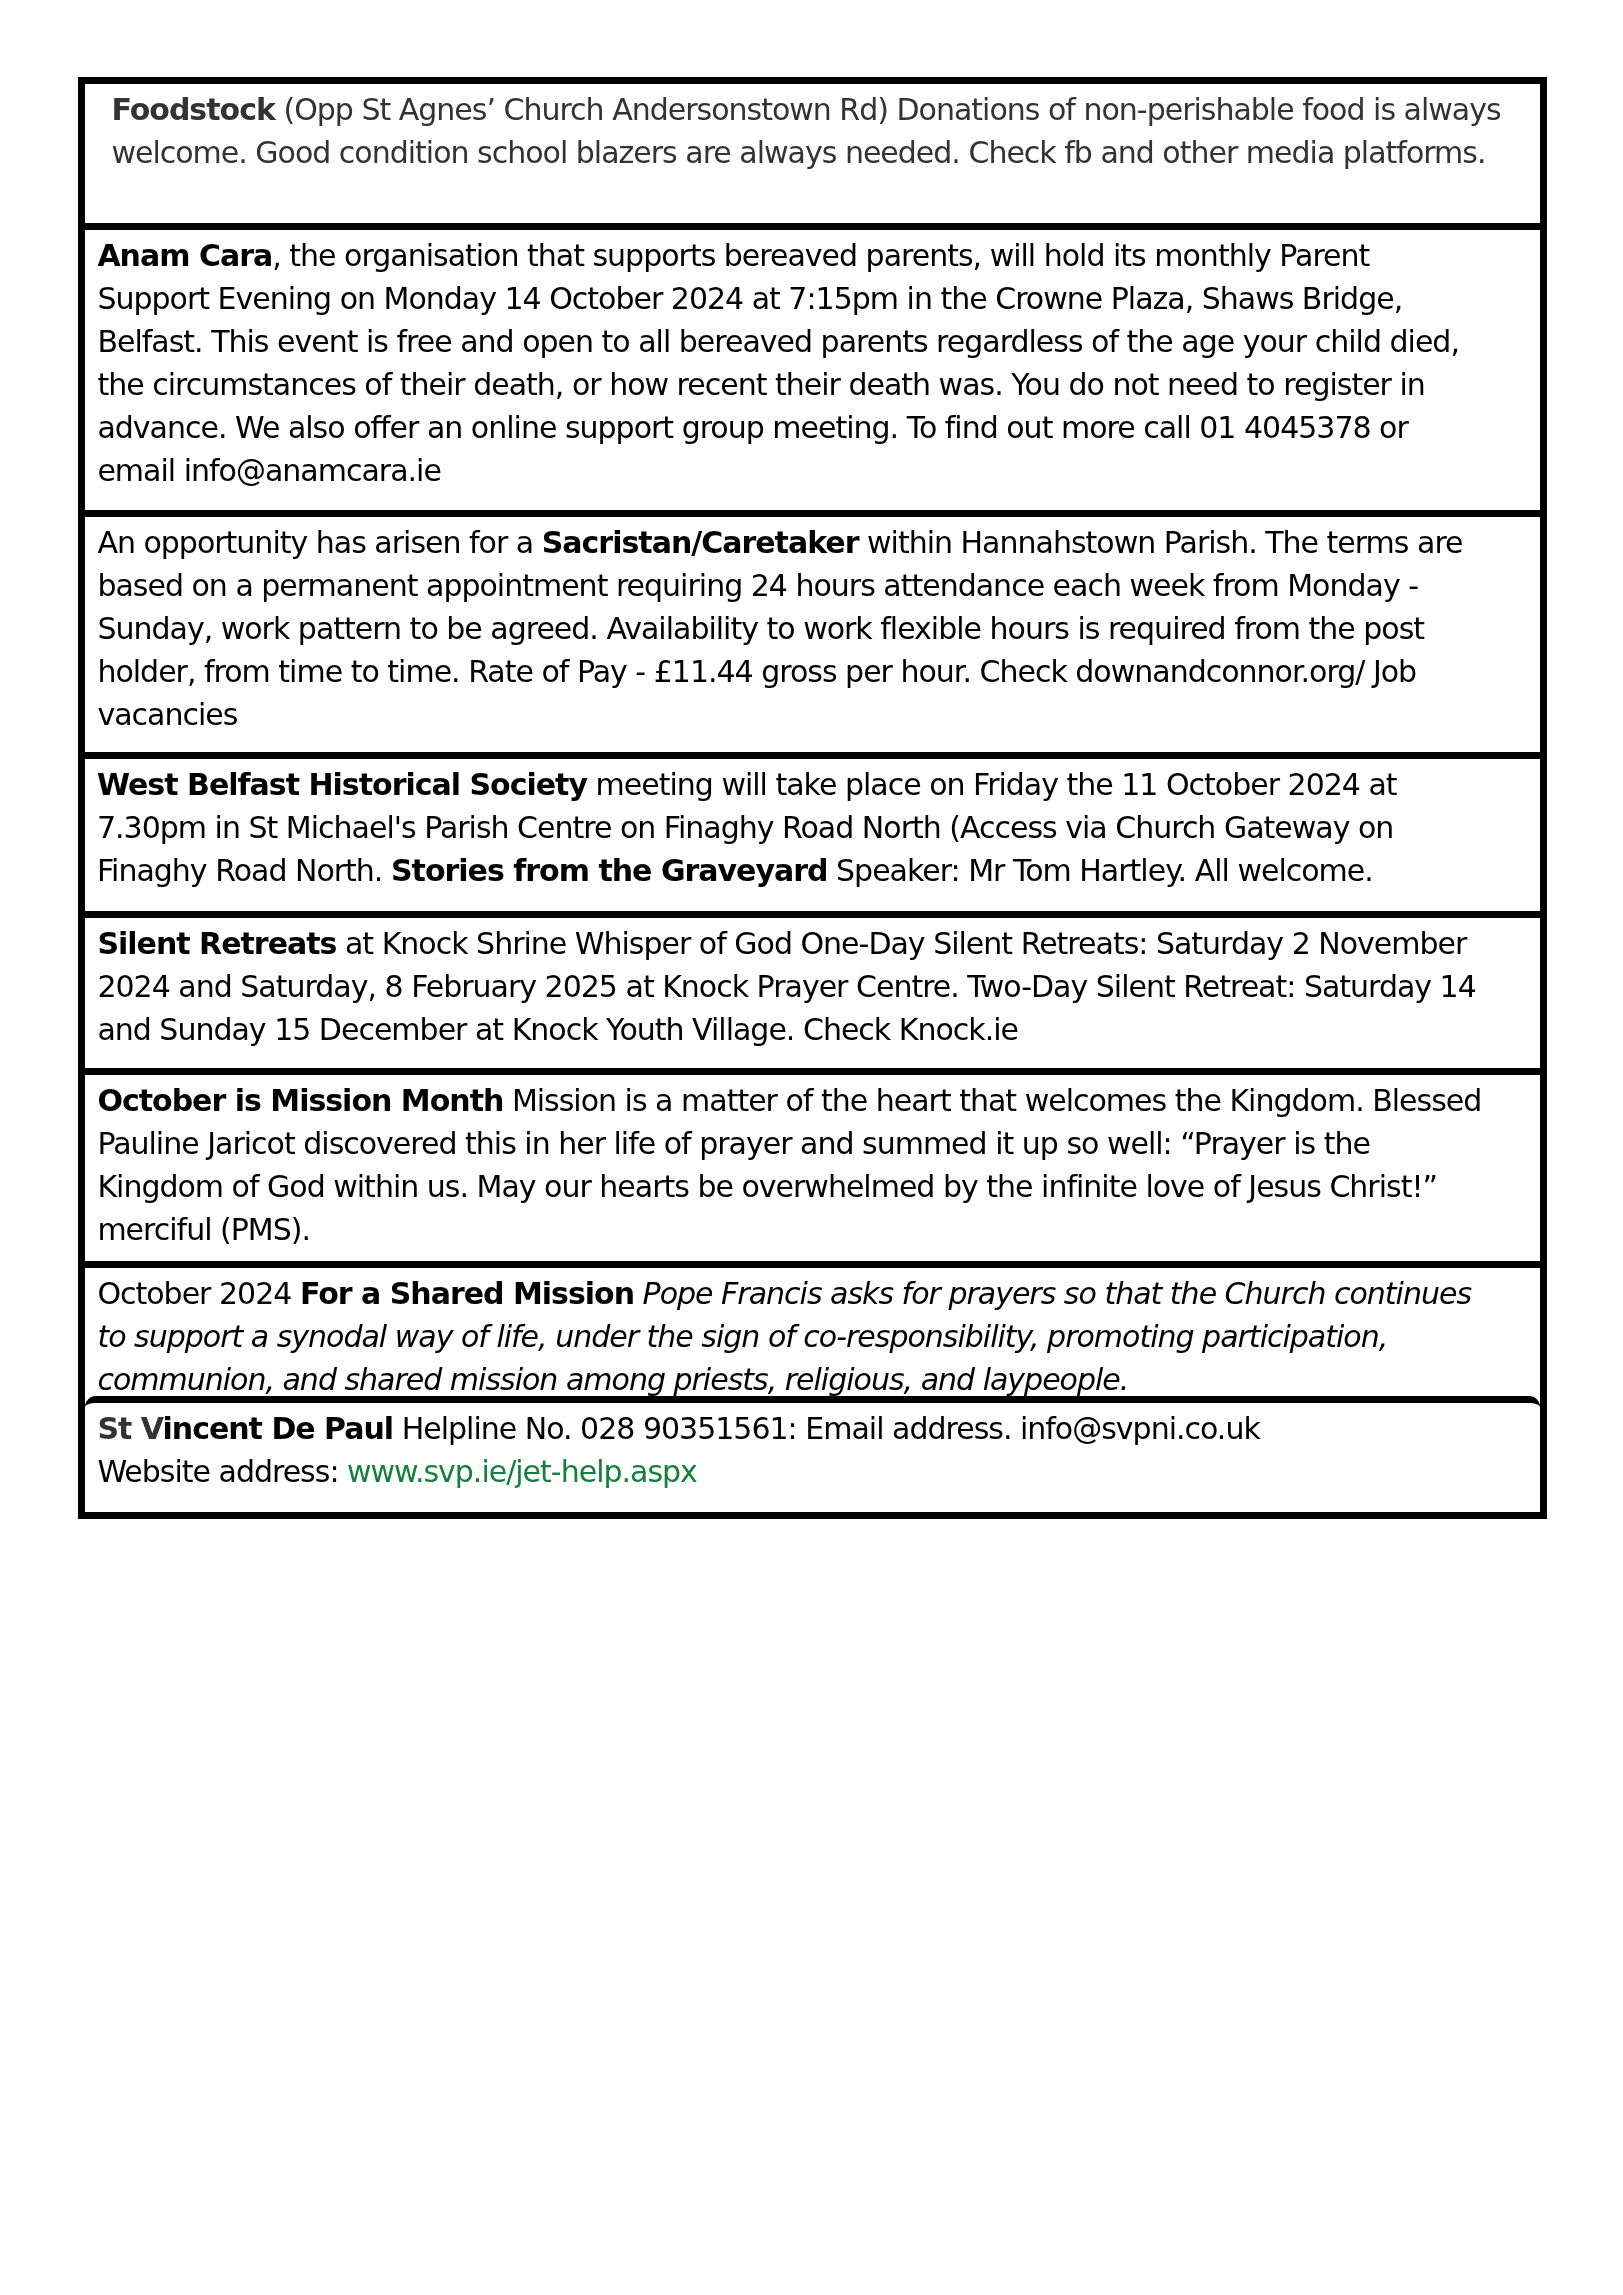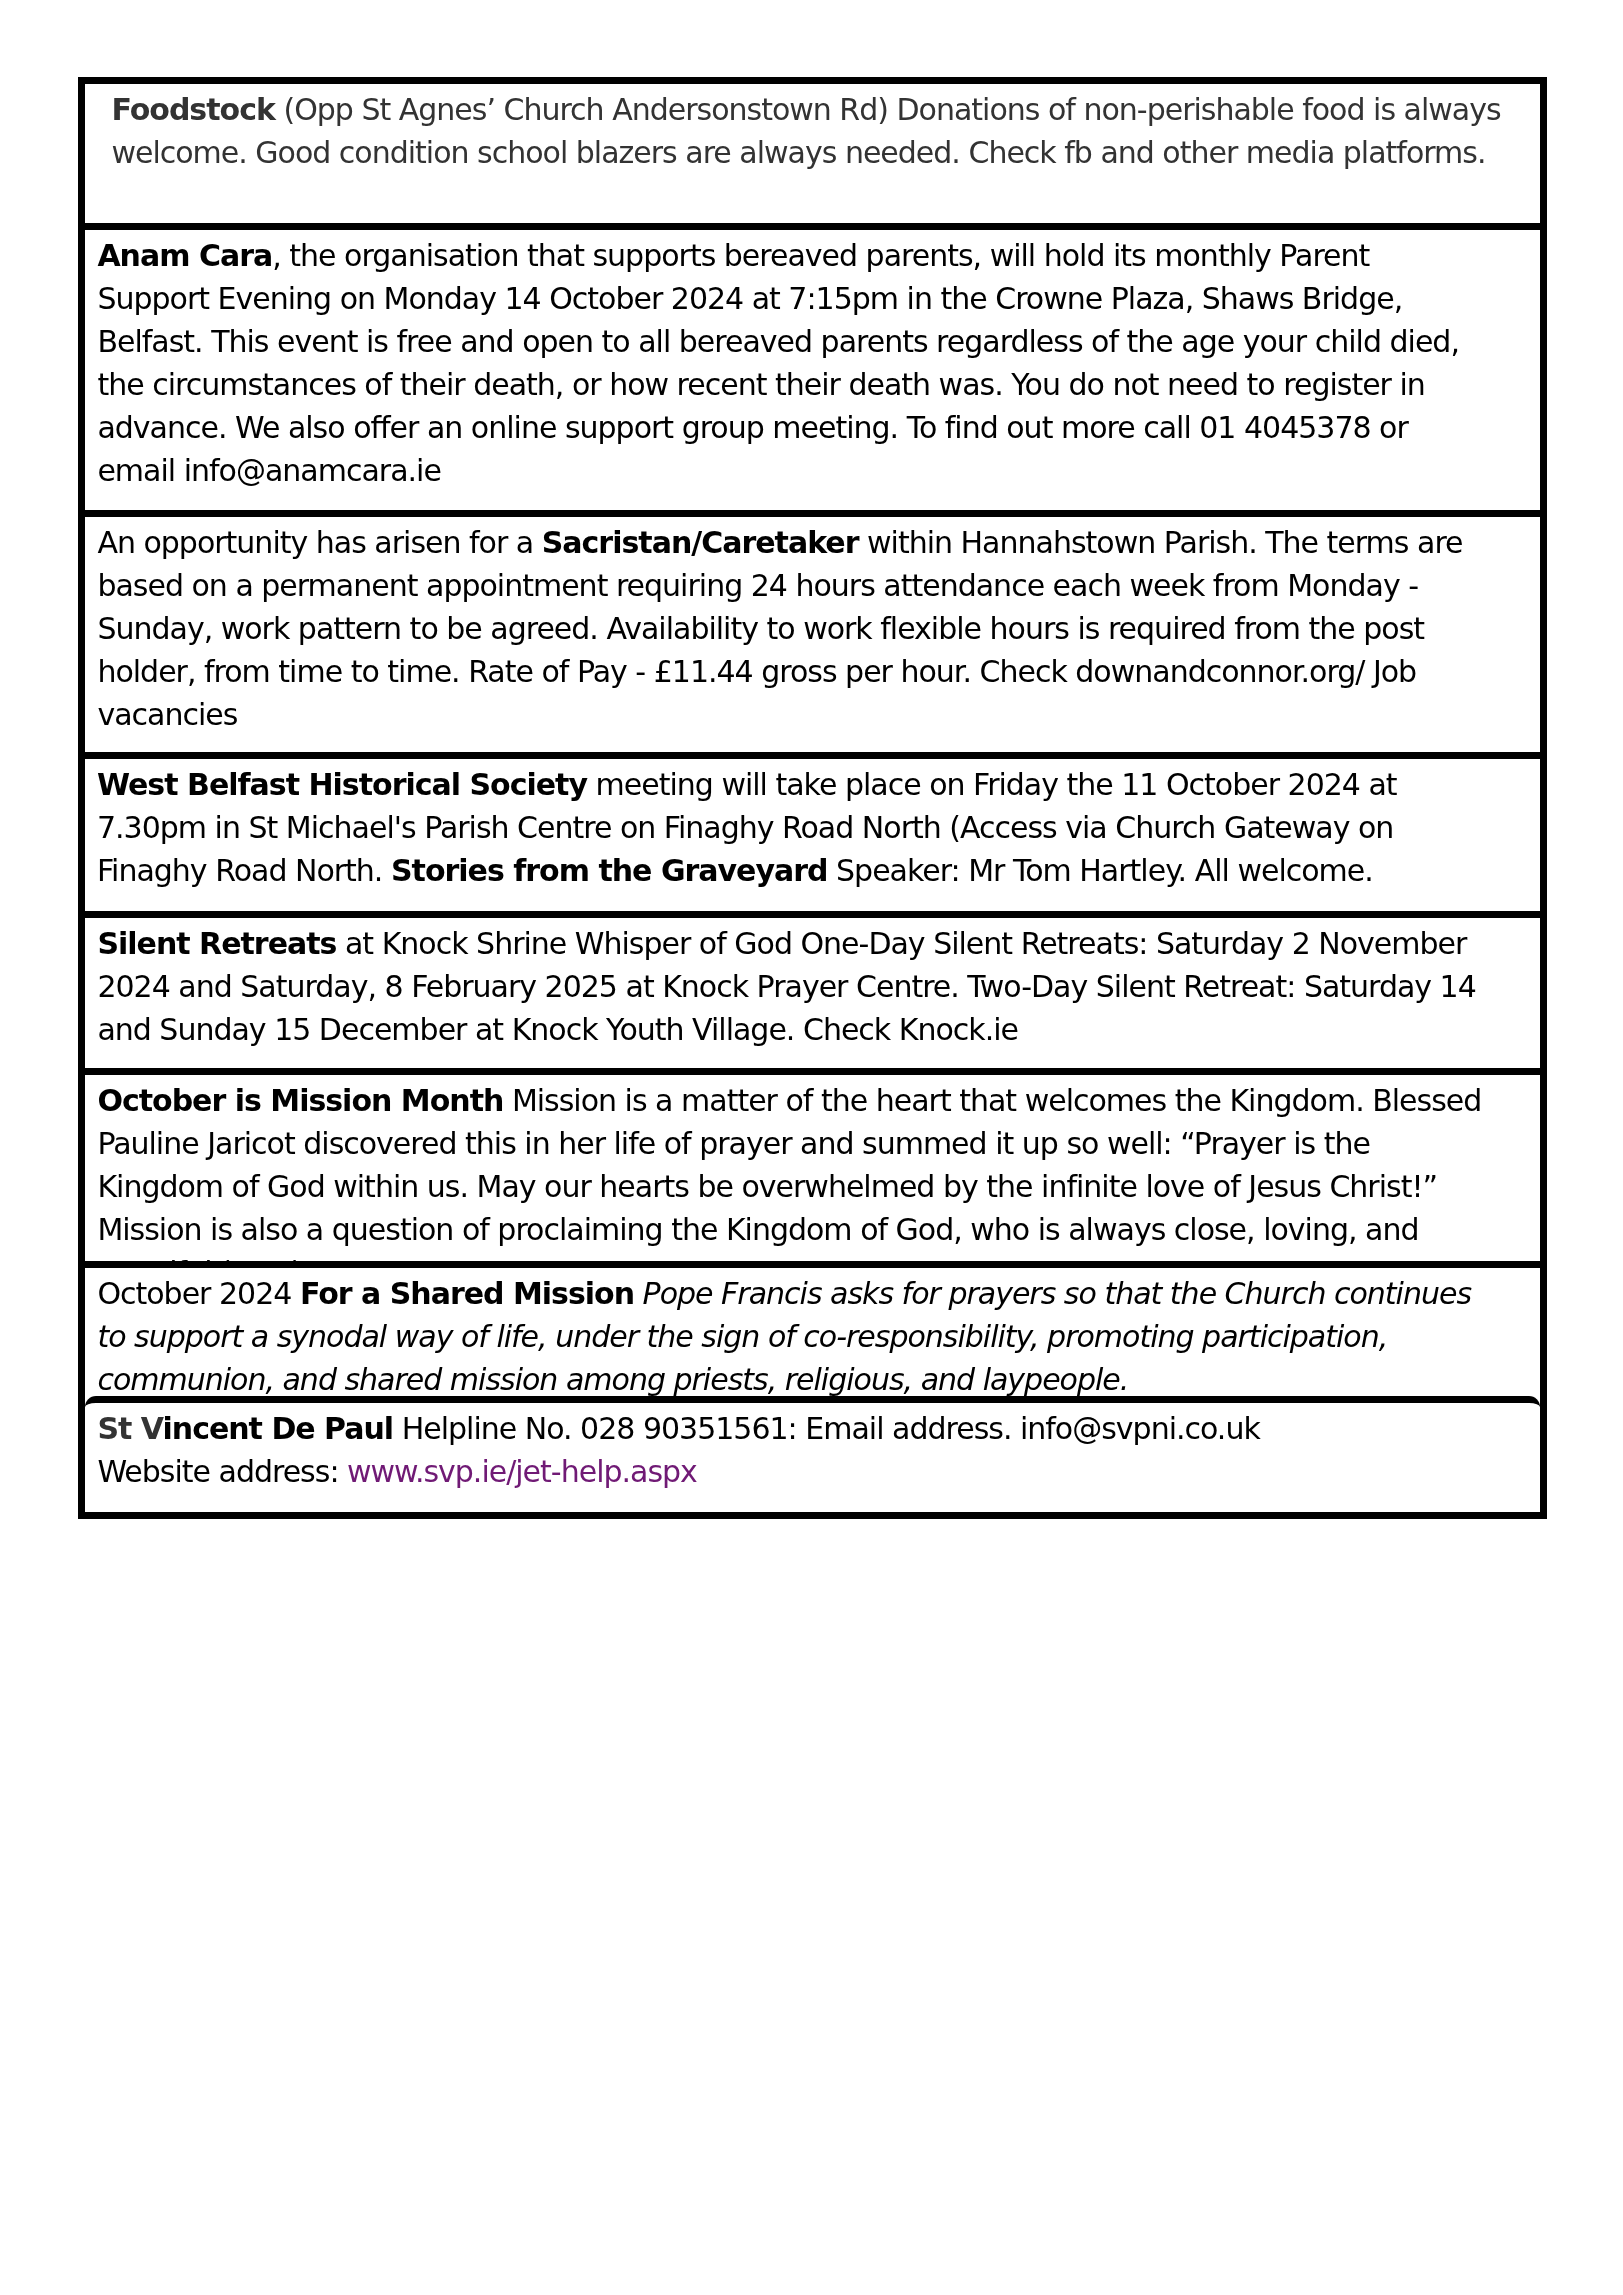--- a/index.html
+++ b/index.html
@@ -14,21 +14,21 @@
   }
   .notice-row:first-child { border-top: none; margin-left: 14px; }
   .line {
     white-space: nowrap; height: 43px; line-height: 43px;
     font-family: "DejaVu Sans", sans-serif; font-size: 30px;
     letter-spacing: -1px; color: #000;
   }
   .run.b { font-weight: bold; }
   .run.i { font-style: italic; }
   .run.gray { color: #333333; }
-  .run.link { color: #701a75; }
+  .run.link { color: #15803d; }
 </style>
 </head>
 <body>
 
 <div class="notice-table" id="notice-table">
     <div class="notice-row" style="height: 115px;">
       <div class="line"><span class="run b gray">Foodstock</span><span class="run gray"> (Opp St Agnes’ Church Andersonstown Rd) Donations of non-perishable food is always</span></div>
       <div class="line"><span class="run gray">welcome. Good condition school blazers are always needed. Check fb and other media platforms.</span></div>
     </div>
     <div class="notice-row" style="height: 287px; margin-top: 24px;">
@@ -53,21 +53,20 @@
     </div>
     <div class="notice-row" style="height: 157px;">
       <div class="line"><span class="run b">Silent Retreats</span><span class="run "> at Knock Shrine Whisper of God One-Day Silent Retreats: Saturday 2 November</span></div>
       <div class="line"><span class="run ">2024 and Saturday, 8 February 2025 at Knock Prayer Centre. Two-Day Silent Retreat: Saturday 14</span></div>
       <div class="line"><span class="run ">and Sunday 15 December at Knock Youth Village. Check Knock.ie</span></div>
     </div>
     <div class="notice-row" style="height: 193px;">
       <div class="line"><span class="run b">October is Mission Month</span><span class="run "> Mission is a matter of the heart that welcomes the Kingdom. Blessed</span></div>
       <div class="line"><span class="run ">Pauline Jaricot discovered this in her life of prayer and summed it up so well: “Prayer is the</span></div>
       <div class="line"><span class="run ">Kingdom of God within us. May our hearts be overwhelmed by the infinite love of Jesus Christ!”</span></div>
-      <div class="line"><span class="run ">Mission is also a question of proclaiming the Kingdom of God, who is always close, loving, and</span></div>
       <div class="line"><span class="run ">merciful (PMS).</span></div>
     </div>
     <div class="notice-row" style="height: 135px;">
       <div class="line"><span class="run ">October 2024 </span><span class="run b">For a Shared Mission</span><span class="run i"> Pope Francis asks for prayers so that the Church continues</span></div>
       <div class="line"><span class="run i">to support a synodal way of life, under the sign of co-responsibility, promoting participation,</span></div>
       <div class="line"><span class="run i">communion, and shared mission among priests, religious, and laypeople.</span></div>
     </div>
     <div class="notice-row" style="height: 116px; border-radius: 11px;">
       <div class="line"><span class="run b gray">St V</span><span class="run b">incent De Paul</span><span class="run "> Helpline No. 028 90351561: Email address. info@svpni.co.uk</span></div>
       <div class="line"><span class="run ">Website address: </span><a class="run link">www.svp.ie/jet-help.aspx</a></div>

